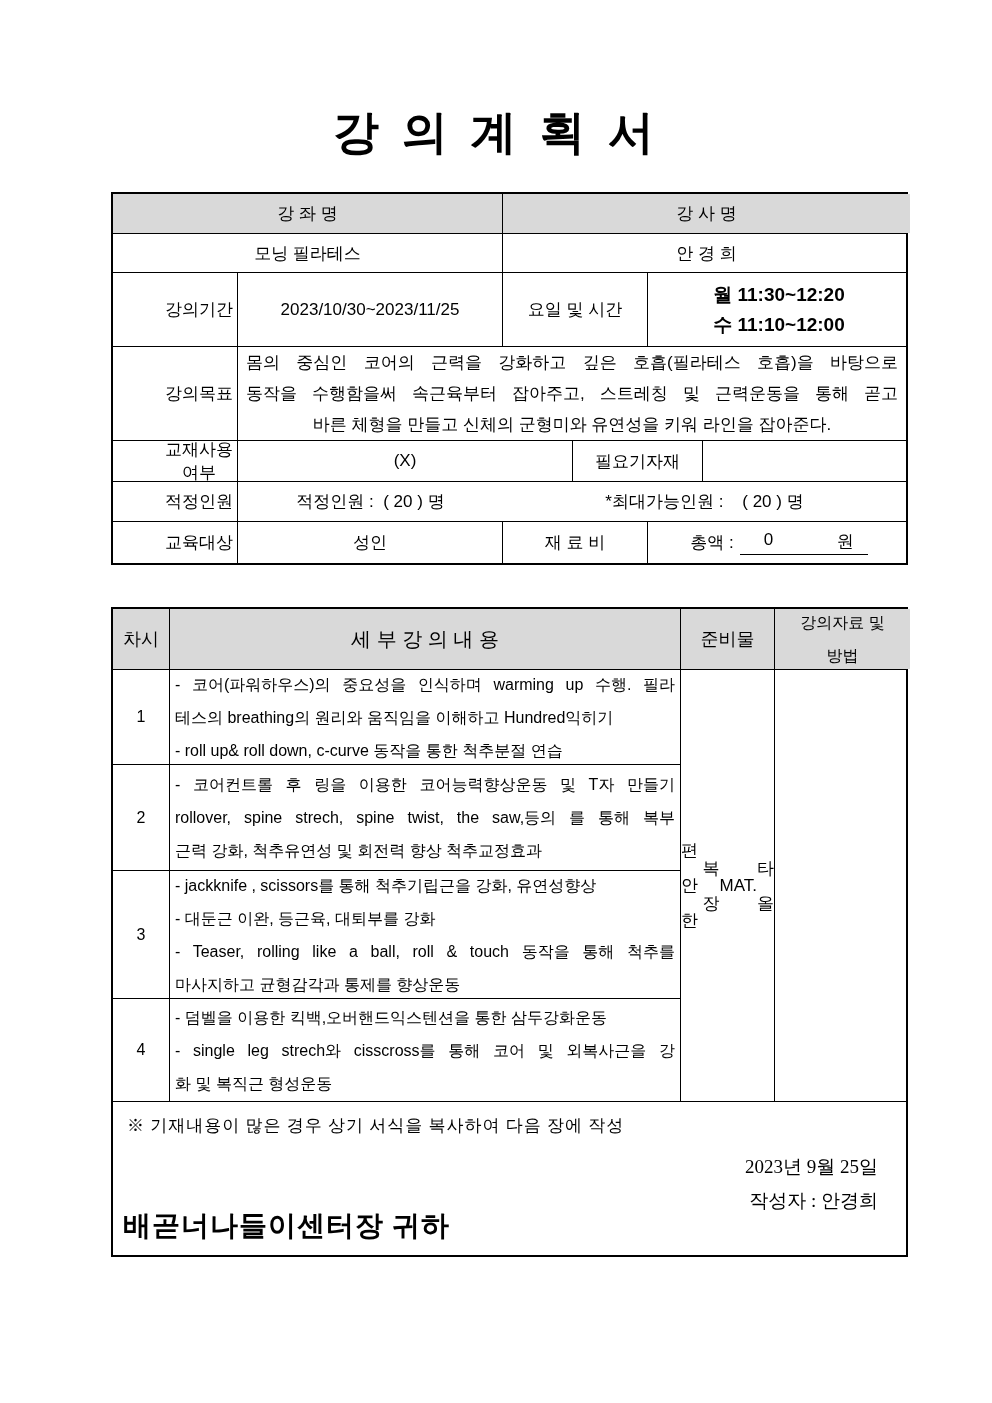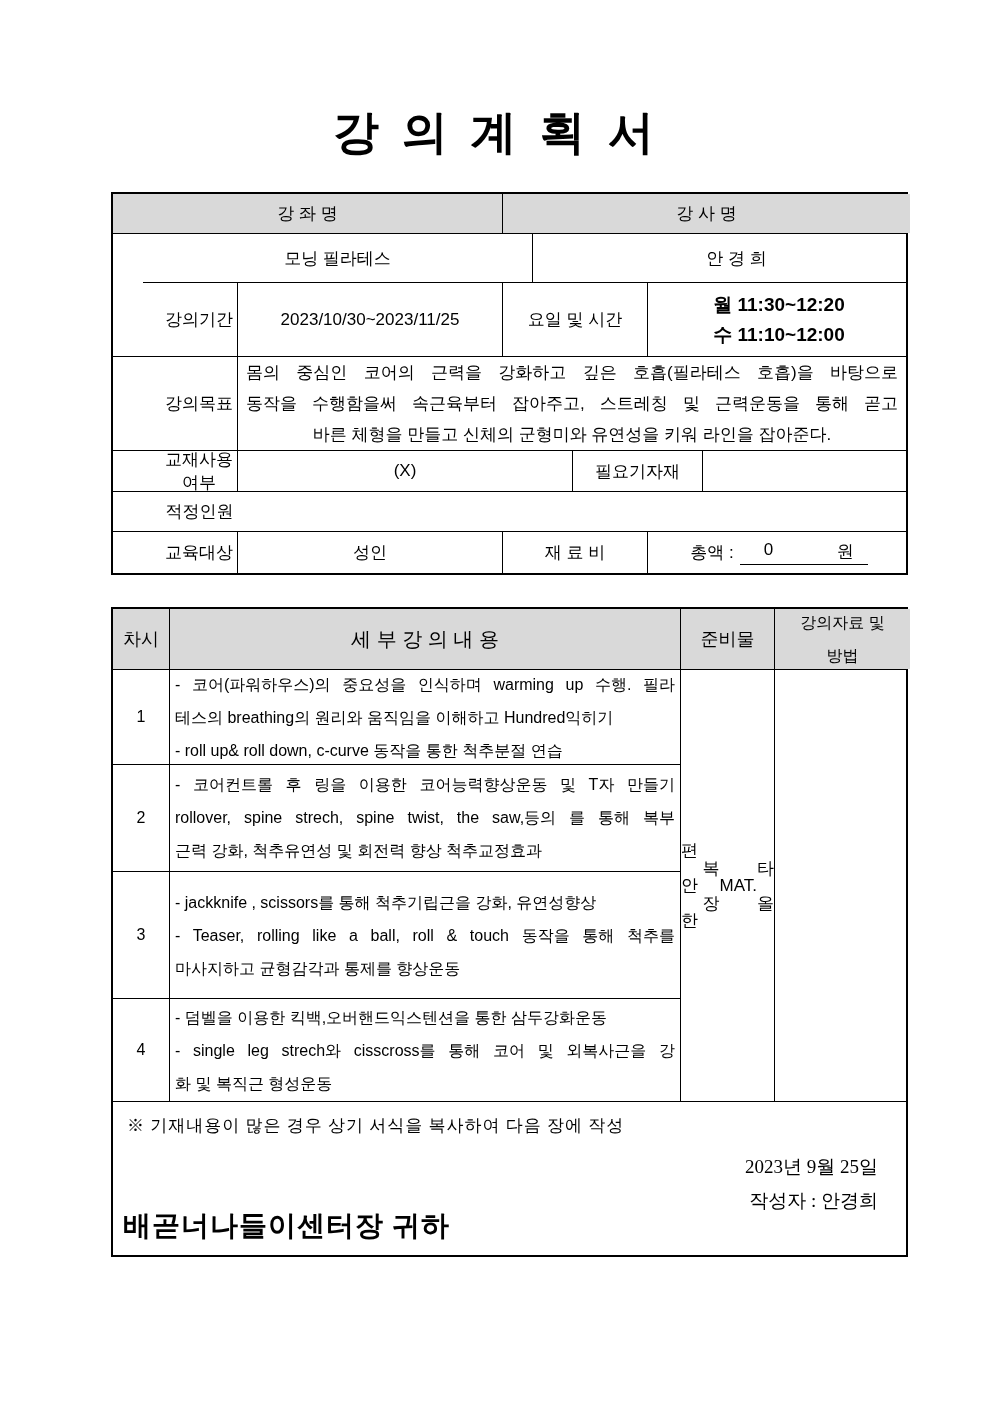--- a/index.html
+++ b/index.html
@@ -43,21 +43,21 @@
   .wC { flex: 0 0 145px; }
   .wD { flex: 0 0 262px; }
   .wAB { flex: 0 0 390px; }
   .wCD { flex: 0 0 407px; }
   .wRest { flex: 1 1 auto; }
   .wX { flex: 0 0 335px; }
   .wEq { flex: 0 0 130px; }
   .wBlank { flex: 0 0 207px; }
 
   .h40 { height: 40px; }
-  .h39 { height: 49px; margin-left: 30px; }
+  .h39 { height: 39px; }
   .h74 { height: 74px; }
   .h94 { height: 94px; }
   .h41 { height: 41px; }
 
   .twolines { flex-direction: column; justify-content: center; line-height: 30px; }
   .bold { font-weight: bold; }
   .daytime { font-size: 19px; }
 
   .objcell { flex-direction: column; justify-content: center; padding: 0 8px; }
   .objcell .ln { width: 100%; line-height: 31px; font-size: 17px; }
@@ -146,20 +146,26 @@
       </div>
     </div>
     <div class="row h41">
       <div class="cell wA">교재사용여부</div>
       <div class="cell wX">(X)</div>
       <div class="cell wEq">필요기자재</div>
       <div class="cell wBlank"></div>
     </div>
     <div class="row h40">
       <div class="cell wA">적정인원</div>
+      <div class="cell wRest">
+        <div class="subcells">
+          <span class="subA pre">적정인원 :  ( 20 ) 명</span>
+          <span class="subB pre">*최대가능인원 :    ( 20 ) 명</span>
+        </div>
+      </div>
     </div>
     <div class="row h41">
       <div class="cell wA">교육대상</div>
       <div class="cell wB">성인</div>
       <div class="cell wC">재 료 비</div>
       <div class="cell wD totalcell">
         <span>총액 :</span>
         <span class="u">
           <span>0</span>
           <span>원</span>
@@ -194,20 +200,21 @@
           <div class="scontent">
             <div class="ln jl">- 코어컨트롤 후 링을 이용한 코어능력향상운동 및 T자 만들기</div>
             <div class="ln jl">rollover, spine strech, spine twist, the saw,등의 를 통해 복부</div>
             <div class="ln">근력 강화, 척추유연성 및 회전력 향상 척추교정효과</div>
           </div>
         </div>
         <div class="srow sr3">
           <div class="snum">3</div>
           <div class="scontent">
             <div class="ln">- jackknife , scissors를 통해 척추기립근을 강화, 유연성향상</div>
+            <div class="ln">- 대둔근 이완, 등근육, 대퇴부를 강화</div>
             <div class="ln jl">- Teaser, rolling like a ball, roll &amp; touch 동작을 통해 척추를</div>
             <div class="ln">마사지하고 균형감각과 통제를 향상운동</div>
           </div>
         </div>
         <div class="srow sr4">
           <div class="snum">4</div>
           <div class="scontent">
             <div class="ln">- 덤벨을 이용한 킥백,오버핸드익스텐션을 통한 삼두강화운동</div>
             <div class="ln jl">- single leg strech와 cisscross를 통해 코어 및 외복사근을 강</div>
             <div class="ln">화 및 복직근 형성운동</div>

